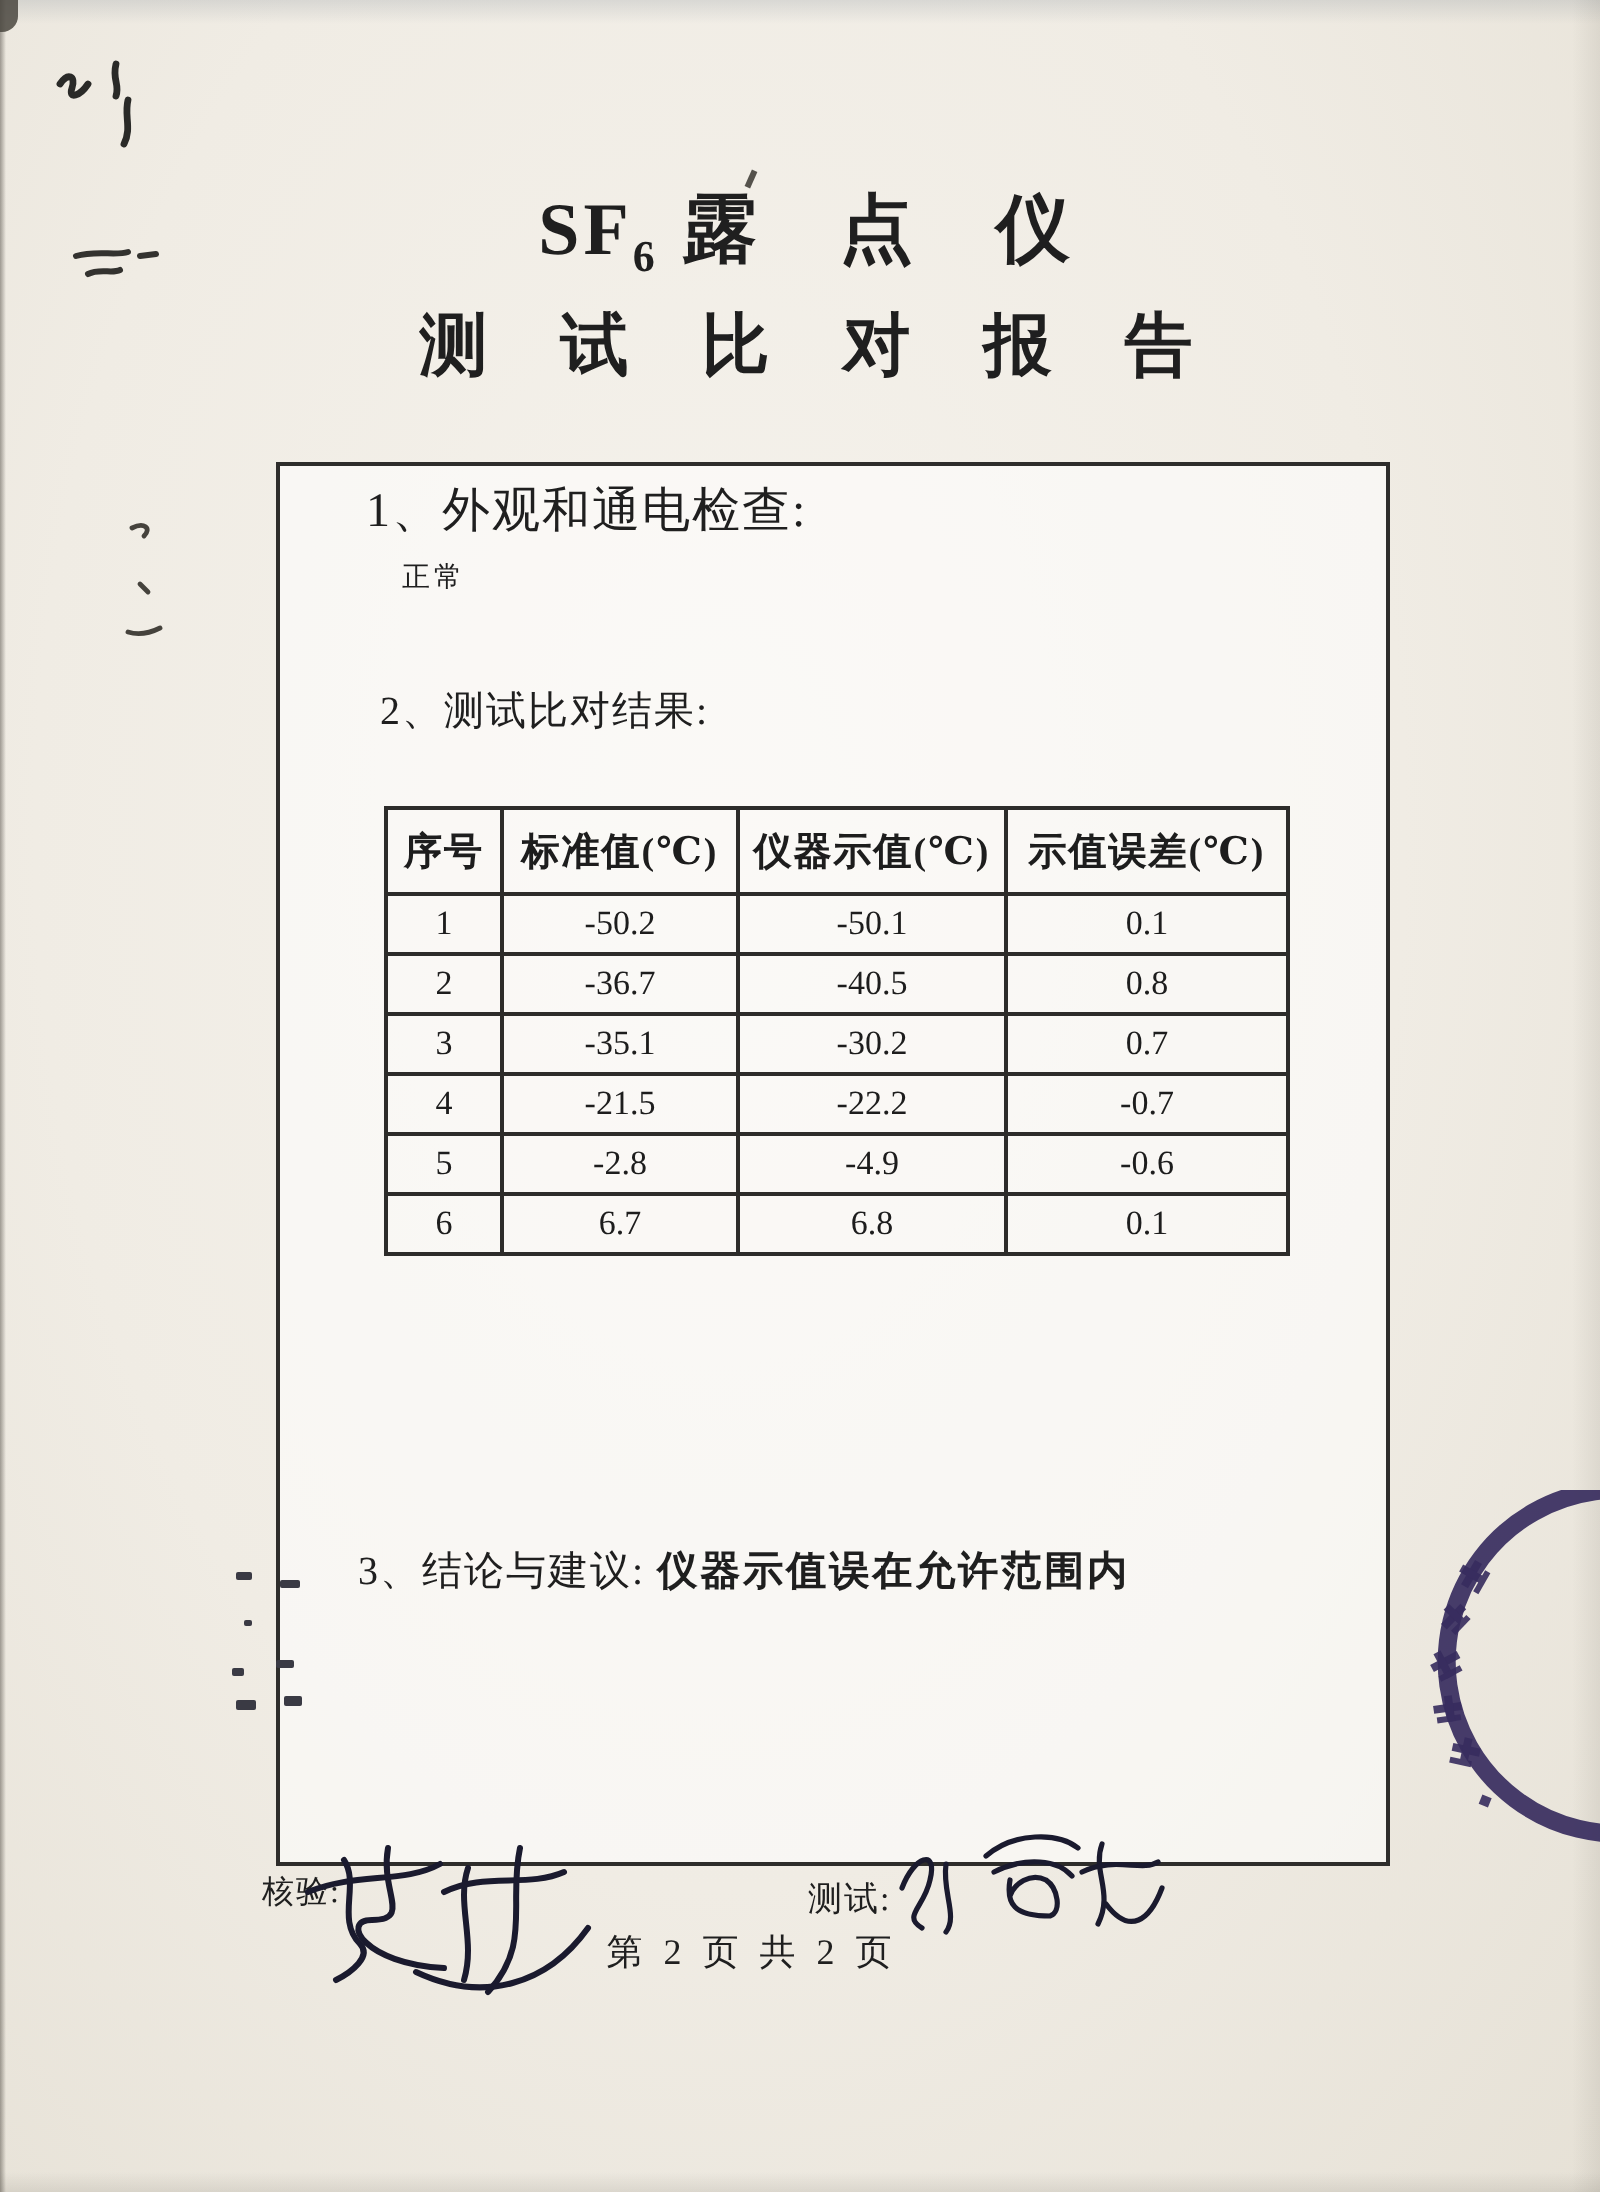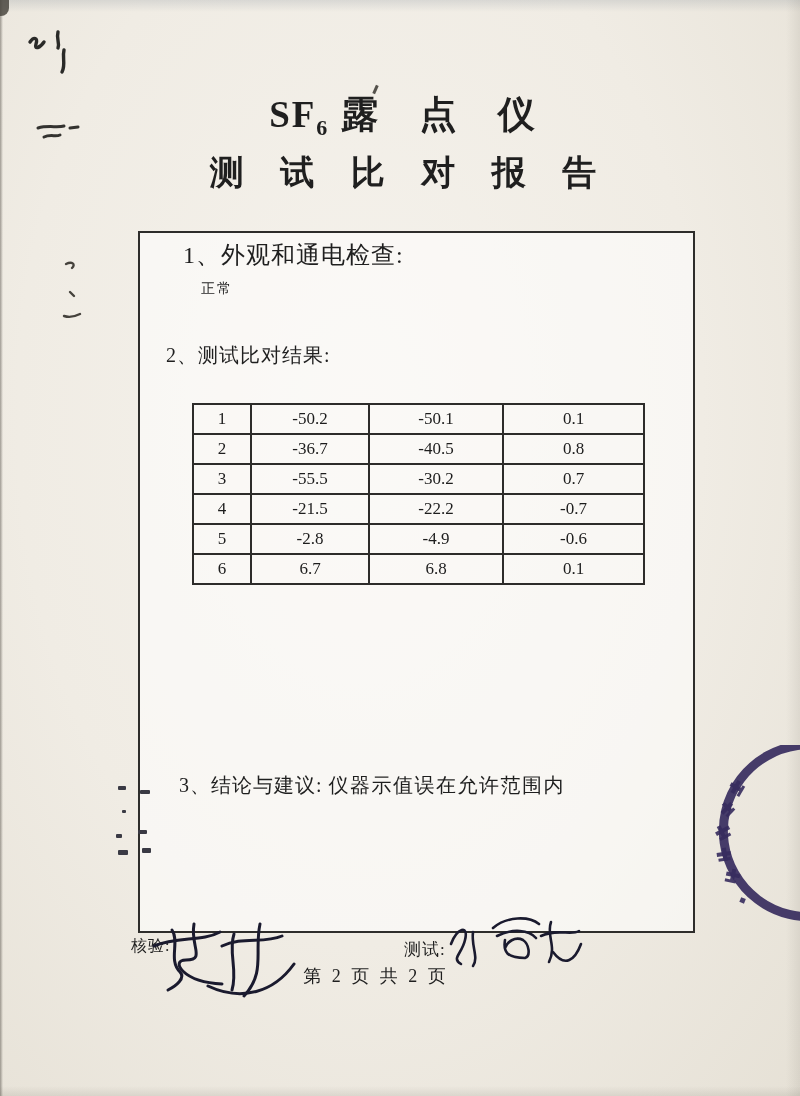--- a/index.html
+++ b/index.html
@@ -29,23 +29,23 @@
     position:absolute;top:150px;left:0;width:800px;text-align:center;
     transform:translateX(10px);
     font-size:34px;font-weight:bold;letter-spacing:14px;white-space:nowrap;
   }
   .main-box{
     position:absolute;left:138px;top:231px;width:553px;height:698px;
     border:2px solid #2e2d2b;background:rgba(255,255,255,0.55);
   }
   .item1{position:absolute;left:183px;top:239px;font-size:24px;letter-spacing:1px;}
   .item1-result{position:absolute;left:201px;top:280px;font-size:14px;letter-spacing:2px;}
-  .item2{position:absolute;left:166px;top:342px;font-size:20px;letter-spacing:1px;text-align:center;}
+  .item2{position:absolute;left:190px;top:342px;font-size:20px;letter-spacing:1px;text-align:center;}
   .item3{position:absolute;left:179px;top:772px;font-size:20px;letter-spacing:1px;white-space:nowrap;}
-  .item3 .concl{font-weight:normal;margin-left:6px;letter-spacing:1.5px;}
+  .item3 .concl{font-weight:bold;margin-left:6px;letter-spacing:1.5px;}
   table.cmp{position:absolute;left:192px;top:403px;border-collapse:collapse;}
   table.cmp th,table.cmp td{
     border:2px solid #2d2c2a;text-align:center;vertical-align:middle;
     font-family:"Liberation Serif","DejaVu Serif",serif;color:#1d1d1d;
     padding:0;
   }
   table.cmp th{height:41px;font-size:19px;font-weight:600;letter-spacing:1px;}
   table.cmp td{height:28px;font-size:17px;}
   .sig-label{position:absolute;font-size:16px;letter-spacing:1px;}
   .lab-verify{left:131px;top:936px;}
@@ -75,35 +75,41 @@
   <div class="item2">2、测试比对结果:</div>
 
   <table class="cmp">
     <colgroup>
       <col style="width:58px">
         <col style="width:118px">
         <col style="width:134px">
         <col style="width:141px">
     </colgroup>
     <tbody>
+        <tr>
+      <th>序号</th>
+      <th>标准值(℃)</th>
+      <th>仪器示值(℃)</th>
+      <th>示值误差(℃)</th>
+    </tr>
     <tr>
       <td>1</td>
       <td>-50.2</td>
       <td>-50.1</td>
       <td>0.1</td>
     </tr>
     <tr>
       <td>2</td>
       <td>-36.7</td>
       <td>-40.5</td>
       <td>0.8</td>
     </tr>
     <tr>
       <td>3</td>
-      <td>-55.5</td>
+      <td>-35.1</td>
       <td>-30.2</td>
       <td>0.7</td>
     </tr>
     <tr>
       <td>4</td>
       <td>-21.5</td>
       <td>-22.2</td>
       <td>-0.7</td>
     </tr>
     <tr>

